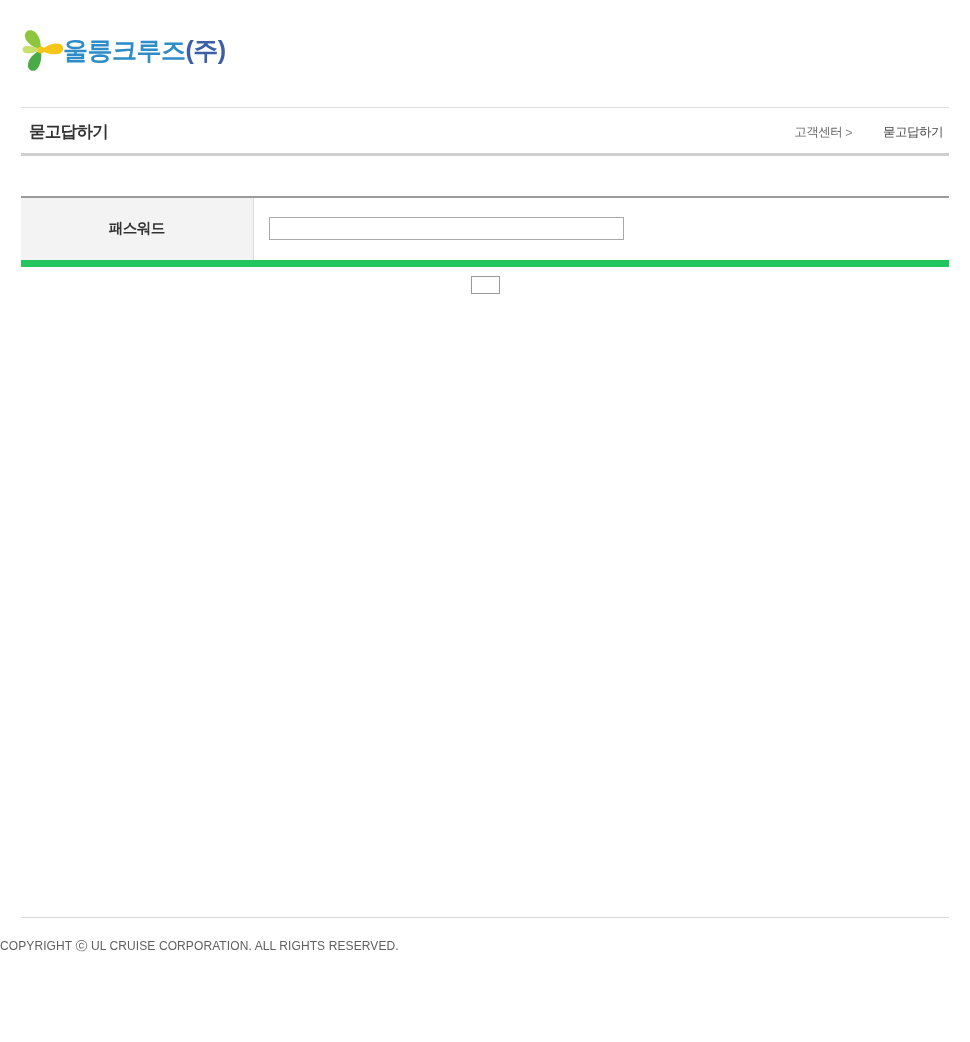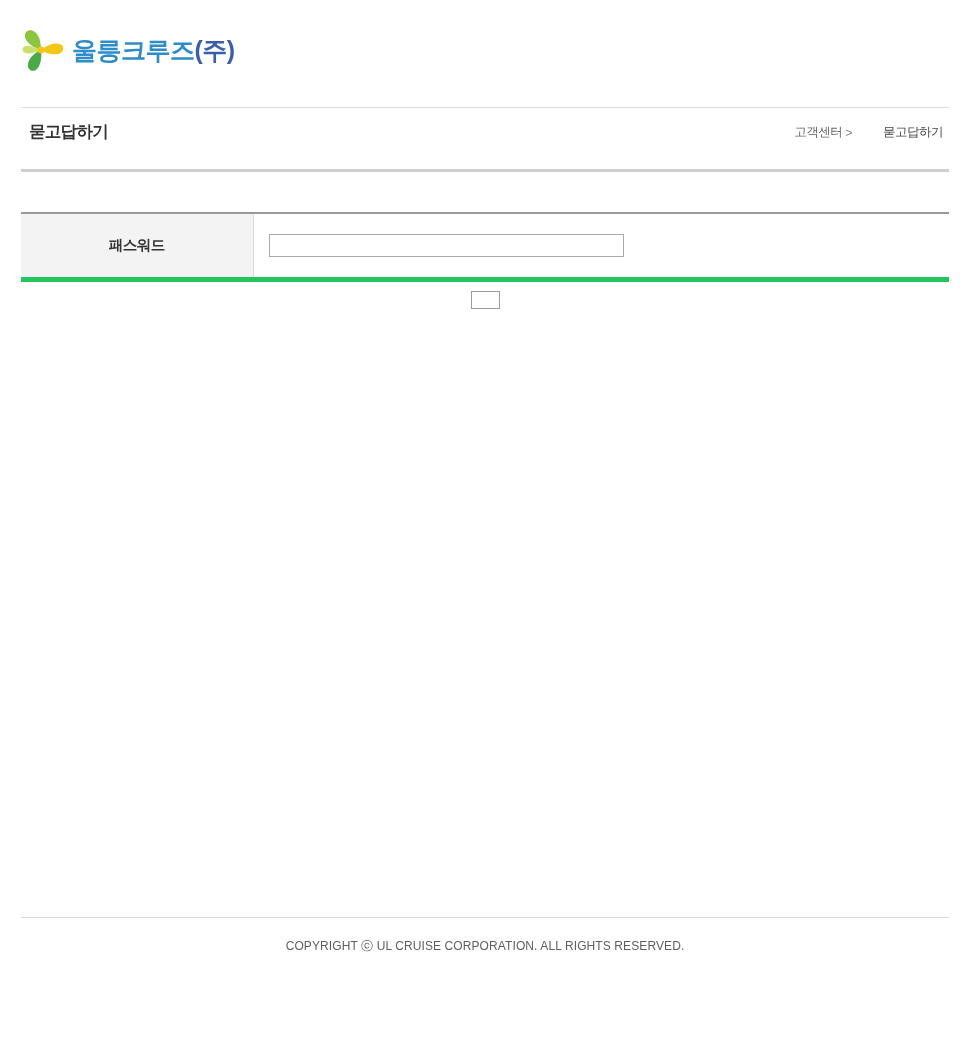--- a/index.html
+++ b/index.html
@@ -26,21 +26,20 @@
     height: 107px;
     position: relative;
     background: #ffffff;
   }
   .logo-wrap {
     position: absolute;
     left: 21px;
     top: 28px;
     display: flex;
     align-items: center;
-    gap: 9px;
     text-decoration: none;
   }
   .logo-mark {
     width: 42px;
     height: 44px;
     position: relative;
     display: block;
   }
   .logo-text {
     font-size: 25px;
@@ -49,21 +48,21 @@
     line-height: 1;
     white-space: nowrap;
   }
   .logo-text .c1 { color: #2e8cc8; }
   .logo-text .c2 { color: #3a5fa8; }
 
   
   .titlebar {
     position: relative;
     margin: 0 21px;
-    height: 65px;
+    height: 49px;
     border-top: 1px solid #dcdcdc;
     border-bottom: 3px solid #cfcfcf;
     background: #ffffff;
   }
   .titlebar .page-title {
     position: absolute;
     left: 8px;
     top: 13px;
     font-size: 16.5px;
     font-weight: bold;
@@ -88,21 +87,21 @@
   
   .content {
     margin: 0 21px;
     padding-top: 0;
   }
   .form-table {
     margin-top: 40px;
     width: 100%;
     border-collapse: collapse;
     border-top: 2px solid #9a9a9a;
-    border-bottom: 5px solid #22c55e;
+    border-bottom: 7px solid #22c55e;
     table-layout: fixed;
   }
   .form-table th {
     width: 232px;
     background: #f3f3f3;
     border-right: 1px solid #dcdcdc;
     border-bottom: 1px solid #dcdcdc;
     height: 66px;
     font-size: 14.5px;
     font-weight: bold;
@@ -153,21 +152,21 @@
     left: 0;
     top: 917px;
     width: 970px;
   }
   .footer-rule {
     margin: 0 21px;
     border-top: 1px solid #d8d8d8;
   }
   .footer-copy {
     margin-top: 20px;
-    text-align: center;
+    text-align: left;
     font-size: 12px;
     color: #5f5f5f;
     letter-spacing: 0.1px;
   }
 </style>
 </head>
 <body>
 
 <div class="page">
 

